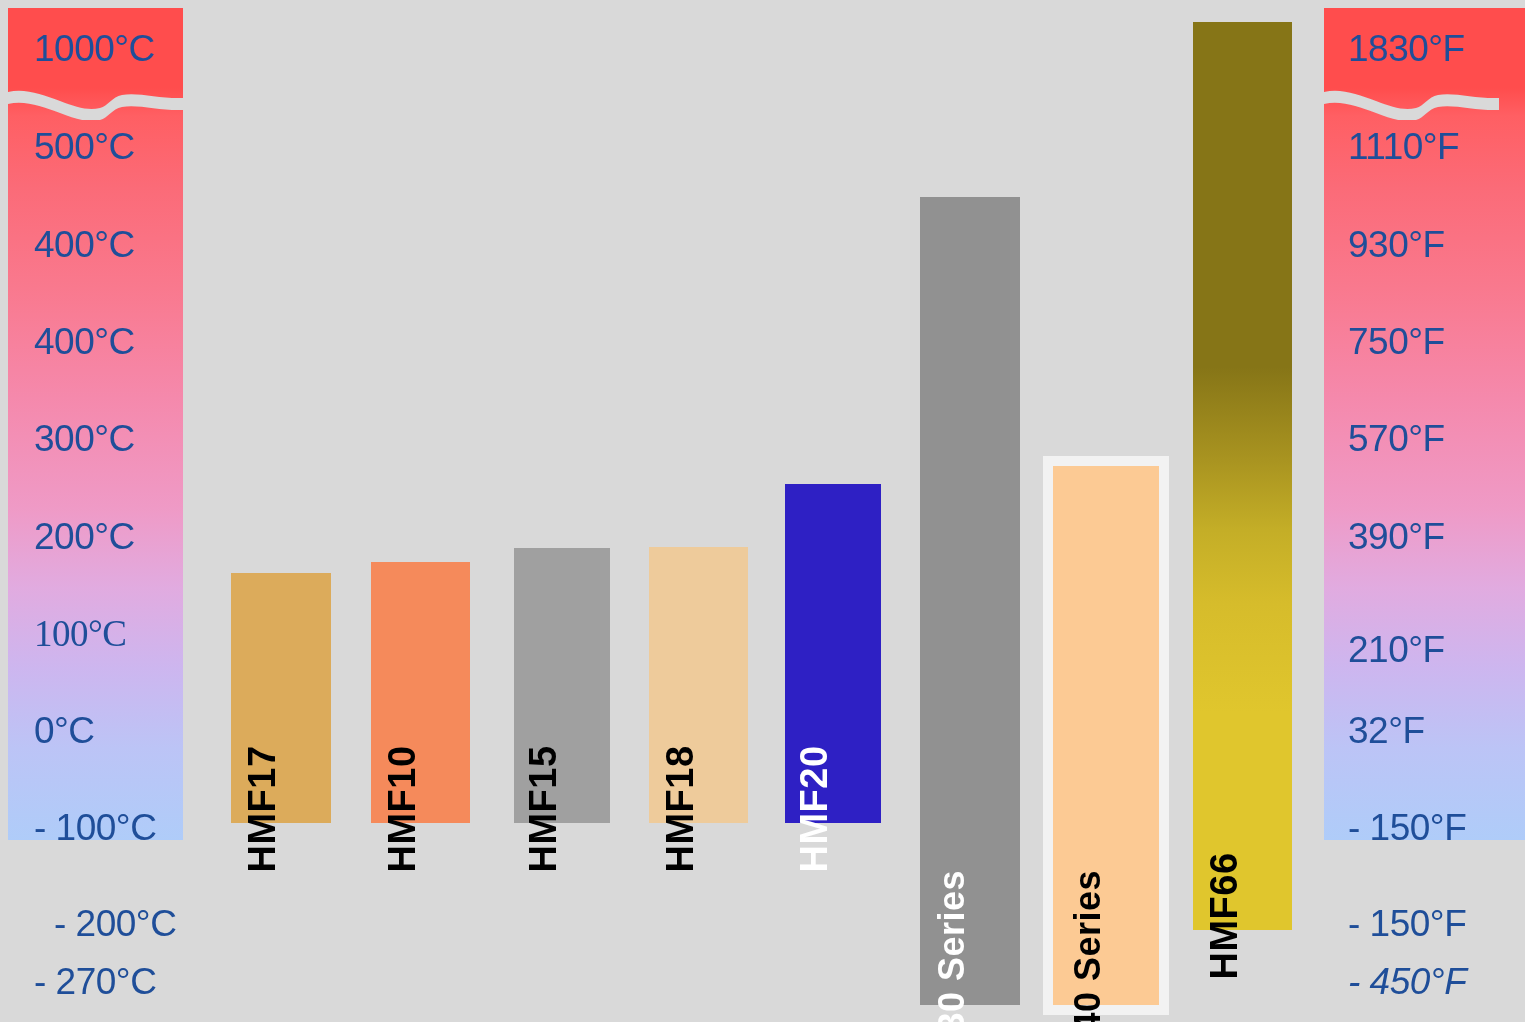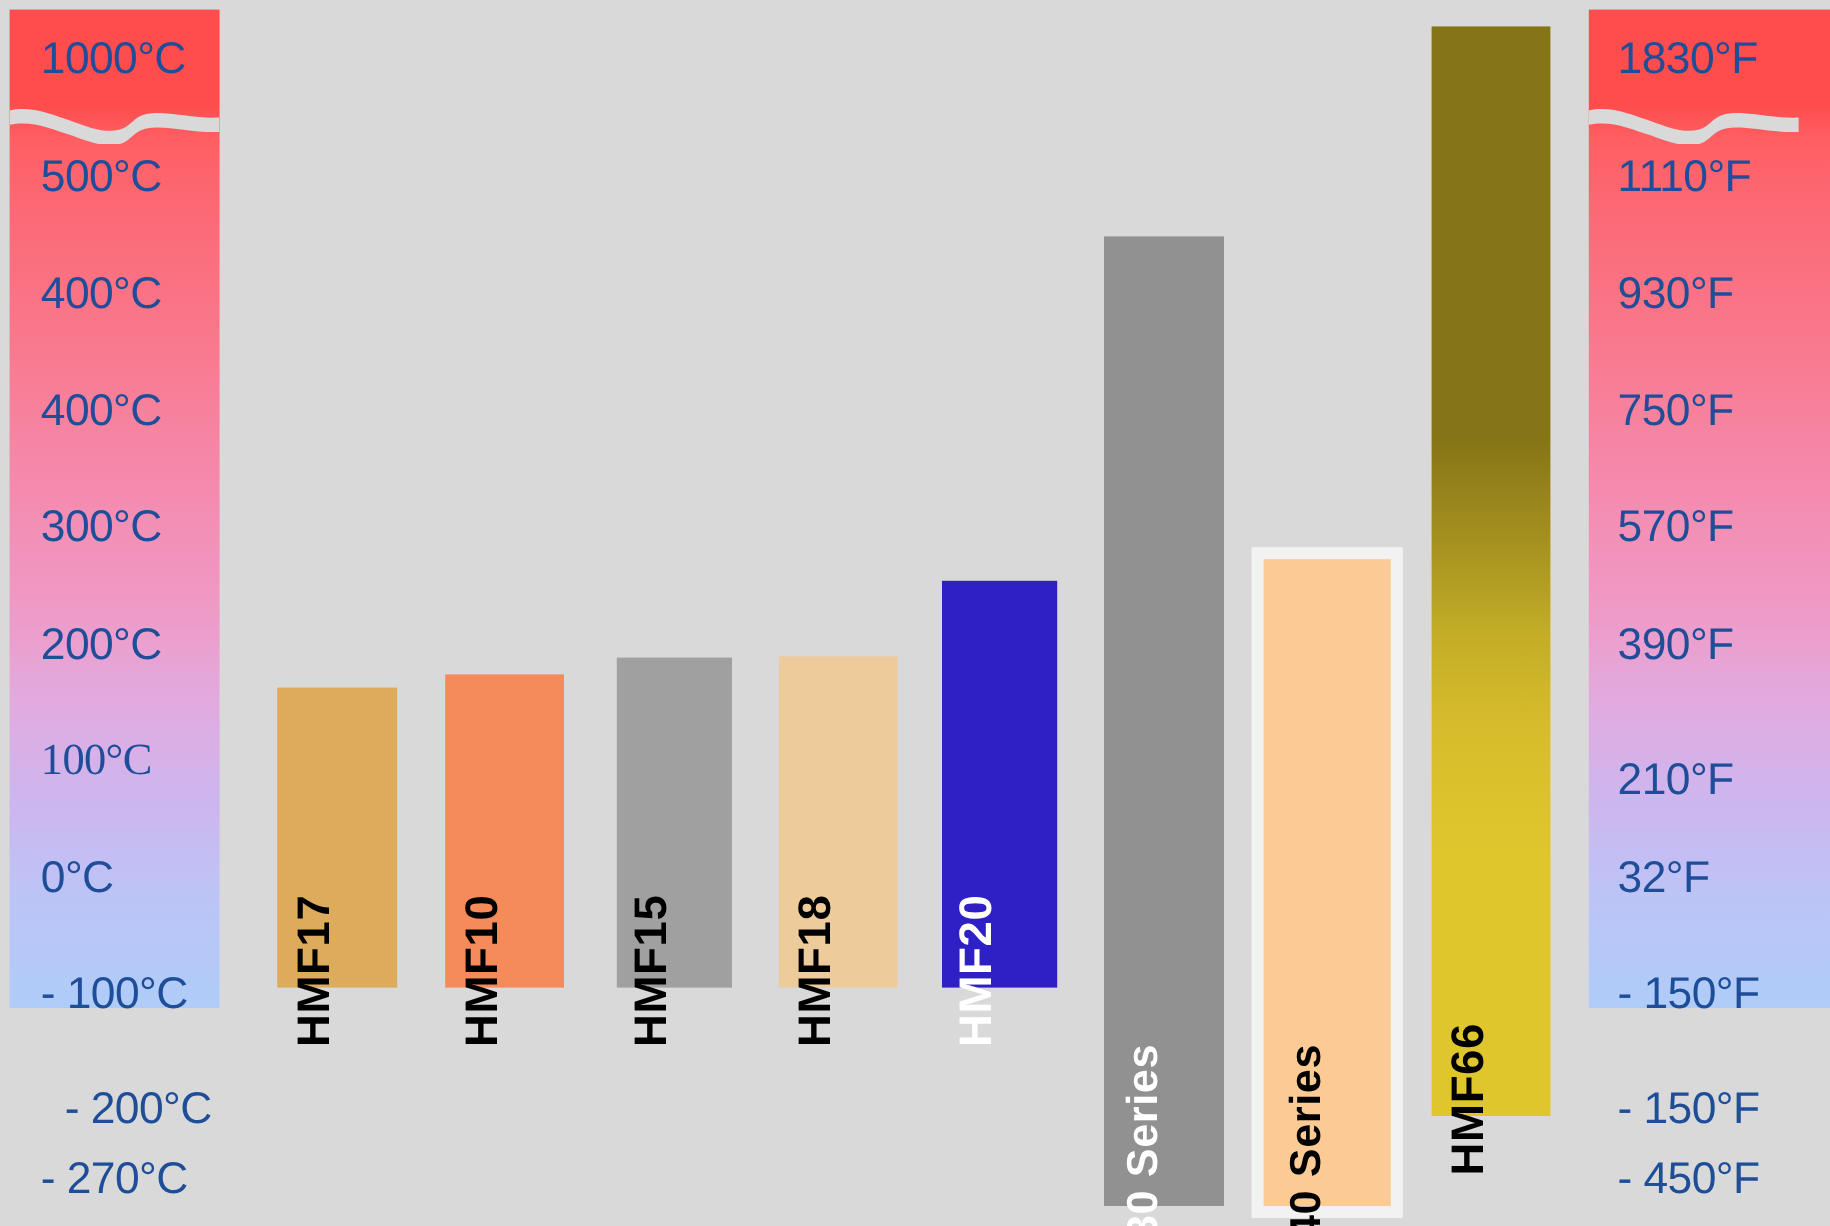--- a/index.html
+++ b/index.html
@@ -130,21 +130,21 @@
 <div class="tick" style="top: 22px; color: rgb(31, 78, 153);">1830°F</div>
     <div class="tick" style="top: 120px; color: rgb(31, 78, 153);">1110°F</div>
     <div class="tick" style="top: 218px; color: rgb(31, 78, 153);">930°F</div>
     <div class="tick" style="top: 315px; color: rgb(31, 78, 153);">750°F</div>
     <div class="tick" style="top: 412px; color: rgb(31, 78, 153);">570°F</div>
     <div class="tick" style="top: 510px; color: rgb(31, 78, 153);">390°F</div>
     <div class="tick" style="top: 607px; color: rgb(31, 78, 153); margin-top: 16px;">210°F</div>
     <div class="tick" style="top: 704px; color: rgb(31, 78, 153);">32°F</div>
     <div class="tick" style="top: 801px; color: rgb(31, 78, 153);">- 150°F</div>
     <div class="tick" style="top: 897px; color: rgb(31, 78, 153);">- 150°F</div>
-    <div class="tick" style="top: 955px; color: rgb(31, 78, 153);">- 450°F</div>
+    <div class="tick" style="top: 955px; color: rgb(31, 78, 153); font-style: italic;">- 450°F</div>
   </div>
 
 <div class="plot" id="plot-area">
     <div class="bar" style="left: 231px; top: 573px; width: 100px; height: 250px; background: rgb(220, 171, 91);">
       <div class="bar-label" style="color: rgb(0, 0, 0);">HMF17</div>
     </div>
     <div class="bar" style="left: 371px; top: 562px; width: 99px; height: 261px; background: rgb(245, 138, 91);">
       <div class="bar-label" style="color: rgb(0, 0, 0);">HMF10</div>
     </div>
     <div class="bar" style="left: 514px; top: 548px; width: 96px; height: 275px; background: rgb(160, 160, 160);">

